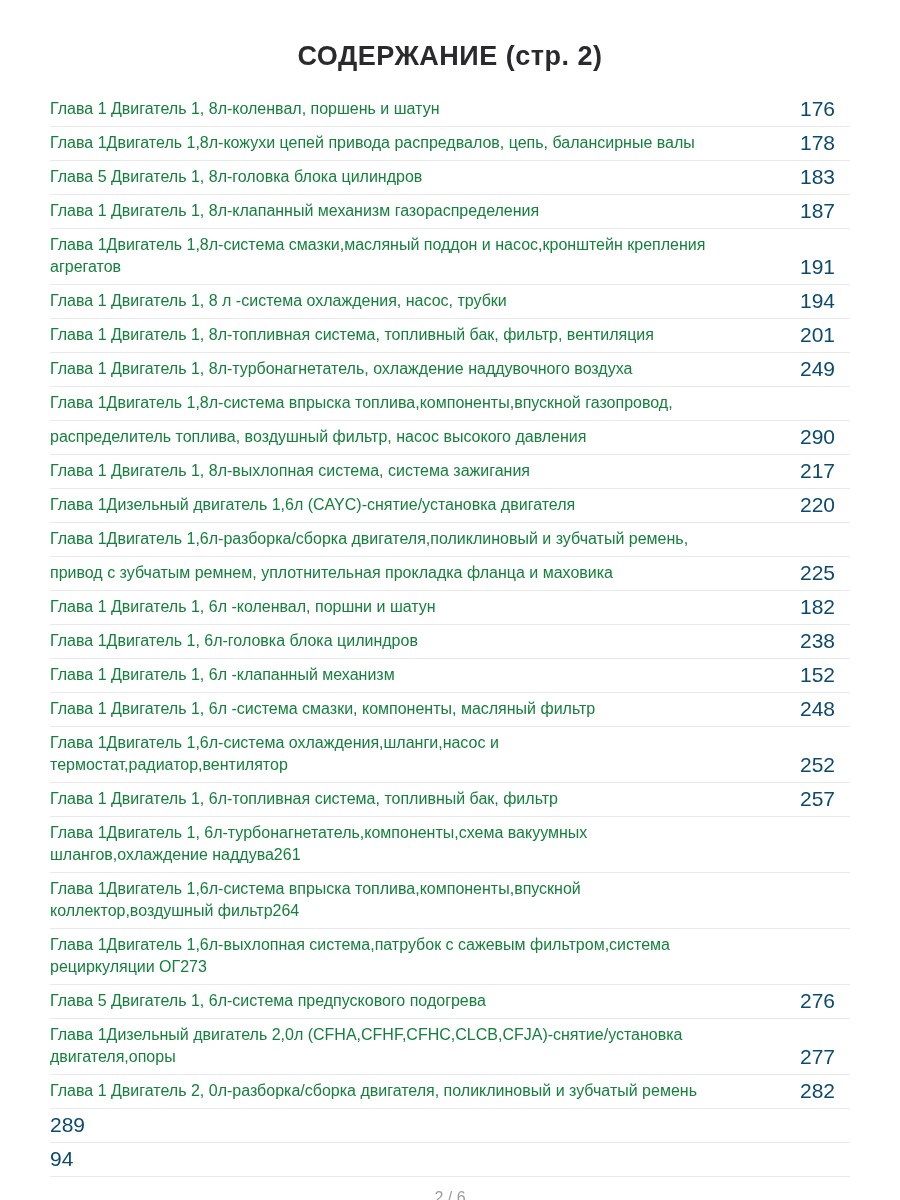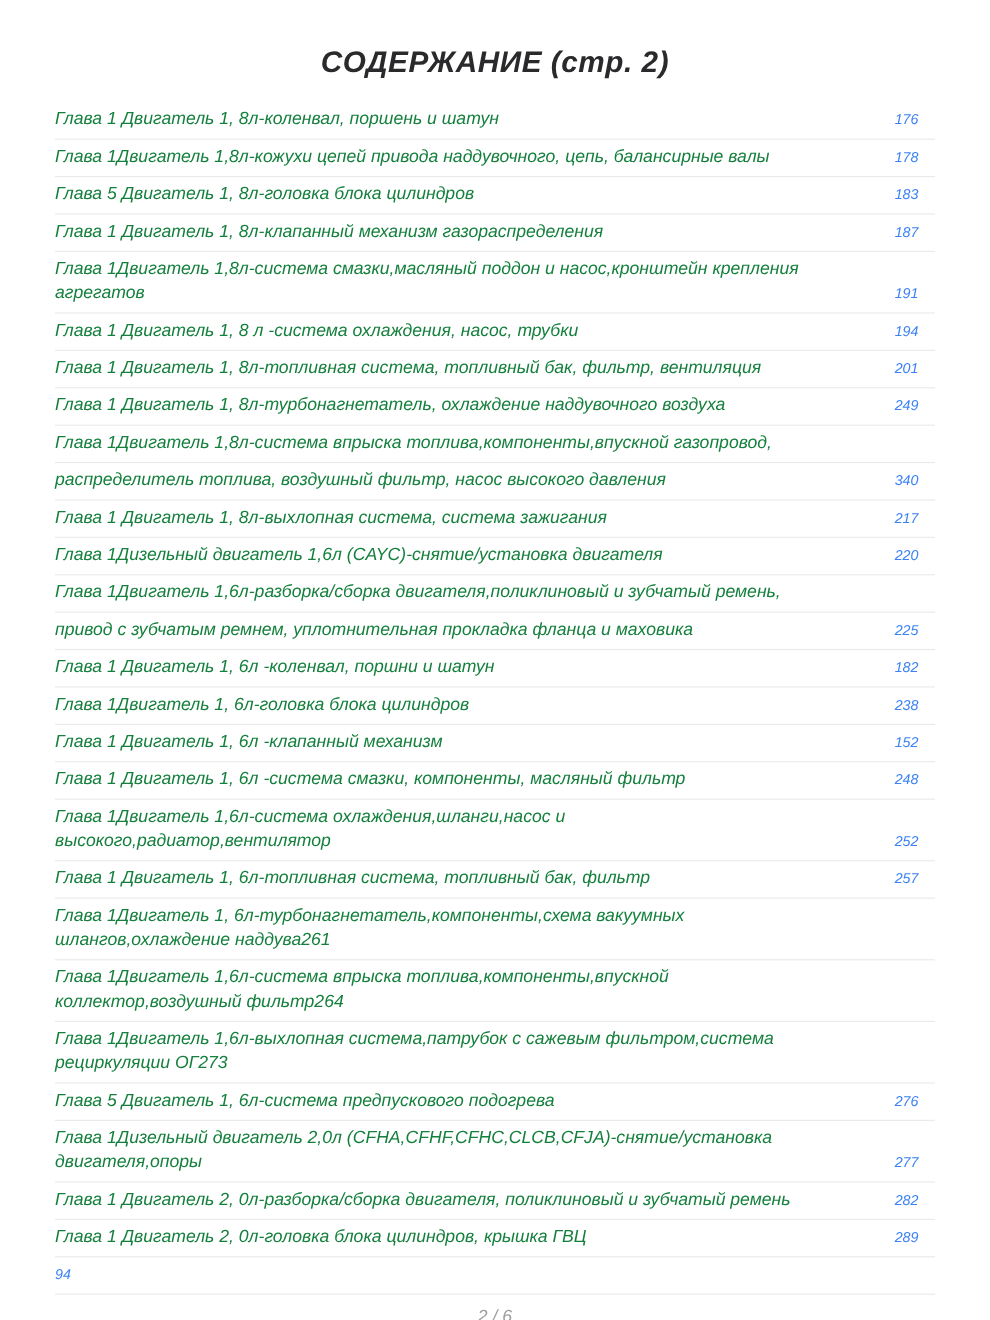--- a/index.html
+++ b/index.html
@@ -9,21 +9,20 @@
     height: 1200px;
     overflow: hidden;
     background: #ffffff;
     font-family: "Liberation Sans", sans-serif;
   }
   .page {
     position: relative;
     width: 900px;
     height: 931px;
     background: #ffffff;
-    font-style: italic;
   }
   .page-title {
     margin: 0;
     padding-top: 40px;
     text-align: center;
     font-size: 27px;
     line-height: 32px;
     font-weight: bold;
     letter-spacing: 0.5px;
     color: #2a2a2c;
@@ -46,23 +45,23 @@
     color: #15803d;
     max-width: 742px;
   }
   .toc-line {
     white-space: nowrap;
   }
   .toc-item:has(.toc-line + .toc-line) .toc-line {
     white-space: normal;
   }
   .toc-page {
-    font-size: 13px;
+    font-size: 21px;
     line-height: 22px;
-    color: #3b82f6;
+    color: #0c4a6e;
     padding-right: 15px;
     flex-shrink: 0;
   }
   .pagination {
     position: absolute;
     left: 0;
     right: 0;
     top: 1188px;
     text-align: center;
     font-size: 16px;
@@ -78,21 +77,21 @@
 
   <div class="toc">
       <div class="toc-item">
         <div class="toc-text">
           <div class="toc-line">Глава 1 Двигатель 1, 8л-коленвал, поршень и шатун</div>
         </div>
         <div class="toc-page">176</div>
       </div>
       <div class="toc-item">
         <div class="toc-text">
-          <div class="toc-line">Глава 1Двигатель 1,8л-кожухи цепей привода наддувочного, цепь, балансирные валы</div>
+          <div class="toc-line">Глава 1Двигатель 1,8л-кожухи цепей привода распредвалов, цепь, балансирные валы</div>
         </div>
         <div class="toc-page">178</div>
       </div>
       <div class="toc-item">
         <div class="toc-text">
           <div class="toc-line">Глава 5 Двигатель 1, 8л-головка блока цилиндров</div>
         </div>
         <div class="toc-page">183</div>
       </div>
       <div class="toc-item">
@@ -128,21 +127,21 @@
       </div>
       <div class="toc-item">
         <div class="toc-text">
           <div class="toc-line">Глава 1Двигатель 1,8л-система впрыска топлива,компоненты,впускной газопровод,</div>
         </div>
       </div>
       <div class="toc-item">
         <div class="toc-text">
           <div class="toc-line">распределитель топлива, воздушный фильтр, насос высокого давления</div>
         </div>
-        <div class="toc-page">340</div>
+        <div class="toc-page">290</div>
       </div>
       <div class="toc-item">
         <div class="toc-text">
           <div class="toc-line">Глава 1 Двигатель 1, 8л-выхлопная система, система зажигания</div>
         </div>
         <div class="toc-page">217</div>
       </div>
       <div class="toc-item">
         <div class="toc-text">
           <div class="toc-line">Глава 1Дизельный двигатель 1,6л (CAYC)-снятие/установка двигателя</div>
@@ -180,21 +179,21 @@
       </div>
       <div class="toc-item">
         <div class="toc-text">
           <div class="toc-line">Глава 1 Двигатель 1, 6л -система смазки, компоненты, масляный фильтр</div>
         </div>
         <div class="toc-page">248</div>
       </div>
       <div class="toc-item">
         <div class="toc-text">
           <div class="toc-line">Глава 1Двигатель 1,6л-система охлаждения,шланги,насос и</div>
-          <div class="toc-line">высокого,радиатор,вентилятор</div>
+          <div class="toc-line">термостат,радиатор,вентилятор</div>
         </div>
         <div class="toc-page">252</div>
       </div>
       <div class="toc-item">
         <div class="toc-text">
           <div class="toc-line">Глава 1 Двигатель 1, 6л-топливная система, топливный бак, фильтр</div>
         </div>
         <div class="toc-page">257</div>
       </div>
       <div class="toc-item">
@@ -228,23 +227,20 @@
         </div>
         <div class="toc-page">277</div>
       </div>
       <div class="toc-item">
         <div class="toc-text">
           <div class="toc-line">Глава 1 Двигатель 2, 0л-разборка/сборка двигателя, поликлиновый и зубчатый ремень</div>
         </div>
         <div class="toc-page">282</div>
       </div>
       <div class="toc-item">
-        <div class="toc-text">
-          <div class="toc-line">Глава 1 Двигатель 2, 0л-головка блока цилиндров, крышка ГВЦ</div>
-        </div>
         <div class="toc-page">289</div>
       </div>
       <div class="toc-item">
         <div class="toc-page">94</div>
       </div>
     </div>
 
   <div class="pagination">2 / 6</div>
 </div>
 

